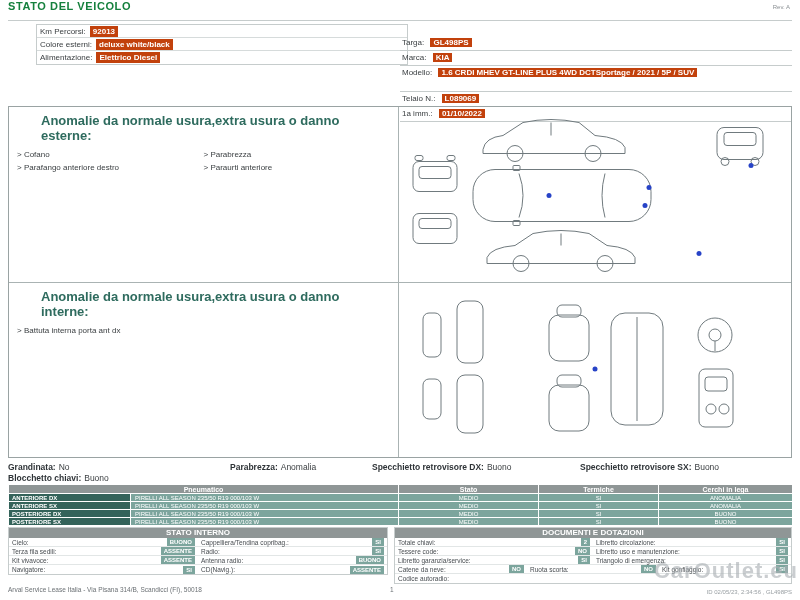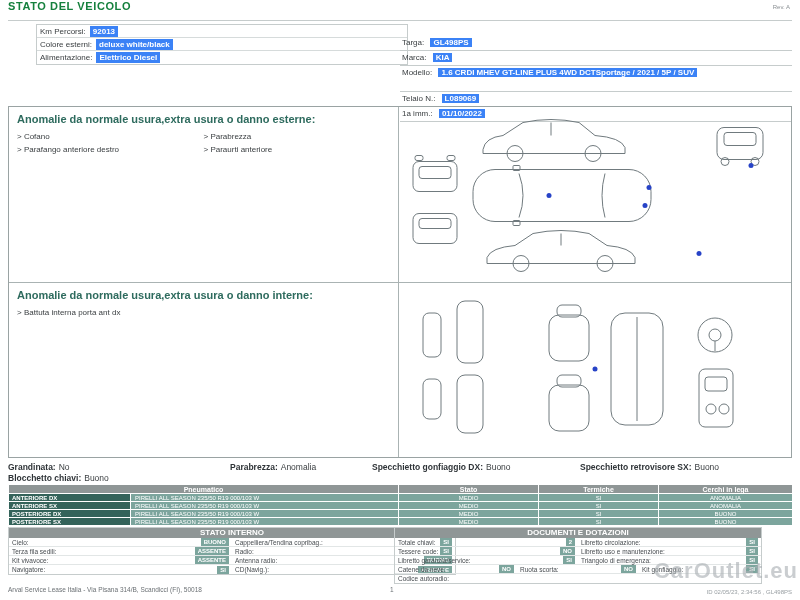--- a/index.html
+++ b/index.html
@@ -10,32 +10,32 @@
   
   .title { position:absolute; left:8px; top:0; font-size:11px; font-weight:bold; color:#15803d; letter-spacing:.6px; }
   .rev { position:absolute; right:10px; top:4px; font-size:6px; color:#8a8f93; }
   .head-rule { position:absolute; left:8px; right:8px; top:20px; border-top:1px solid #c6cccc; }
 
   
   .info-left { position:absolute; left:8px; top:24px; width:372px; border:1px solid #c6cccc;margin-left:28px; }
   .info-row { display:flex; align-items:center; height:13px; padding:0 3px; font-size:8px; border-bottom:1px solid #d6dbdb; }
   .info-left .info-row:last-child { border-bottom:none; }
   .info-lbl { color:#3c4043; margin-right:4px; white-space:nowrap; }
-  .kv-val { background:#3b82f6; color:#fff; font-weight:bold; font-size:8px; padding:0 3px; line-height:11px; }
+  .kv-val { background:#c2410c; color:#fff; font-weight:bold; font-size:8px; padding:0 3px; line-height:11px; }
   .kv-val:empty { display:none; }
   .info-right { position:absolute; left:400px; top:36px; width:392px; }
   .info-right .rrow { border-bottom:1px solid #c6cccc; font-size:8px; padding:1px 2px; min-height:13px; line-height:12px; }
   .info-right .rrow .kv-val { line-height:12px; }
 
   
   .main-box { position:absolute; left:8px; top:106px; width:784px; height:352px; border:1px solid #9aa3a3; display:grid; grid-template-columns:390px 1fr; grid-template-rows:176px 1fr; }
   .cell { position:relative; }
   .cell.text { border-right:1px solid #aab3b3; padding:6px 8px; }
   .cell.top { border-bottom:1px solid #aab3b3; }
-  .anom-title { font-size:11px; font-weight:bold; color:#2e6b5e; margin-bottom:5px; }
+  .anom-title { font-size:13px; font-weight:bold; color:#2e6b5e; margin-bottom:5px;margin-left:24px; }
   .anom-cols { display:flex; }
   .anom-col { width:50%; font-size:8px; color:#3c4043; line-height:13px; }
   .diagram svg { position:absolute; inset:0; width:100%; height:100%; }
 
   
   .summary { position:absolute; left:8px; top:461px; width:784px; font-size:8.5px; }
   .summary .s-row { display:flex; height:11px; align-items:center; }
   .s-item { white-space:nowrap; }
   .s-item .s-lbl { font-weight:bold; color:#2f3438; }
   .s-item .s-val { color:#3c4043; margin-left:3px; }
@@ -45,22 +45,22 @@
   .tyres { position:absolute; left:8px; top:484px; width:784px; border-collapse:collapse; table-layout:fixed; }
   .tyres th, .tyres td { border:1px solid #fff; overflow:hidden; white-space:nowrap; }
   .tyres th { background:#8f9696; color:#fff; font-size:7px; height:9px; font-weight:bold; text-align:center; }
   .tyres td { height:8px; font-size:6px; color:#fff; }
   .tyres td.pos { background:#34635a; font-weight:bold; padding-left:3px; }
   .tyres td.val { background:#7ca59d; padding-left:4px; }
   .tyres td.c { background:#7ca59d; text-align:center; padding-left:0; }
 
   
   .btable { position:absolute; top:527px; border:1px solid #c6cccc; }
-  .btable.left { left:8px; width:448px; }
-  .btable.right { left:394px; width:368px; }
+  .btable.left { left:8px; width:380px; }
+  .btable.right { left:394px; width:398px; }
   .bt-head { background:#8f9696; color:#fff; font-weight:bold; font-size:8px; text-align:center; height:10px; line-height:10px; }
   .bt-row { display:flex; align-items:center; height:9px; border-bottom:1px solid #e2e6e6; padding:0 3px; }
   .bt-row:last-child { border-bottom:none; }
   .pair { flex:1; display:flex; align-items:center; justify-content:space-between; padding-right:6px; }
   .pair:last-child { padding-right:0; }
   .p-lbl { font-size:6.5px; color:#474c50; white-space:nowrap; }
   .p-val { background:#7ca59d; color:#fff; font-weight:bold; font-size:6px; line-height:8px; padding:0 3px; white-space:nowrap; }
   .p-val:empty { display:none; }
 
   
@@ -238,21 +238,21 @@
 
   <div class="summary">
     <div class="s-row">
       <span class="s-item w1">
         <span class="s-lbl">Grandinata:</span><span class="s-val">No</span>
       </span>
       <span class="s-item w2">
         <span class="s-lbl">Parabrezza:</span><span class="s-val">Anomalia</span>
       </span>
       <span class="s-item w3">
-        <span class="s-lbl">Specchietto gonfiaggio DX:</span><span class="s-val">Buono</span>
+        <span class="s-lbl">Specchietto retrovisore DX:</span><span class="s-val">Buono</span>
       </span>
       <span class="s-item">
         <span class="s-lbl">Specchietto retrovisore SX:</span><span class="s-val">Buono</span>
       </span>
     </div>
     <div class="s-row">
       <span class="s-item">
         <span class="s-lbl">Blocchetto chiavi:</span><span class="s-val">Buono</span>
       </span>
     </div>

